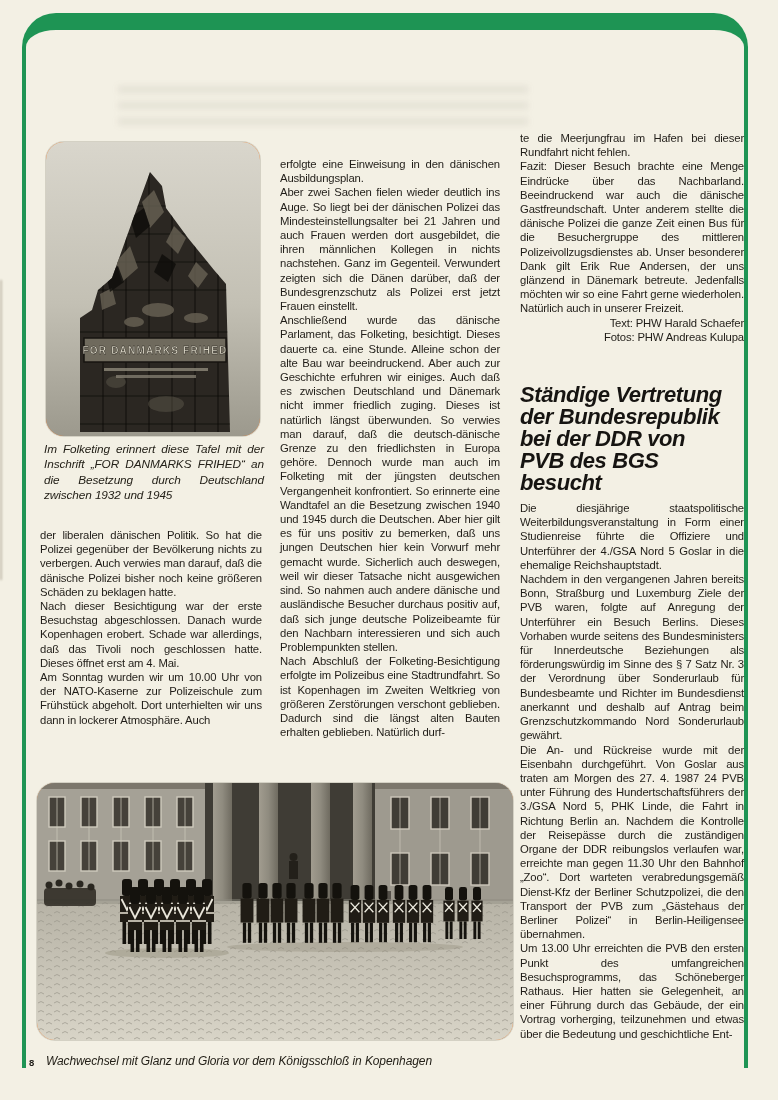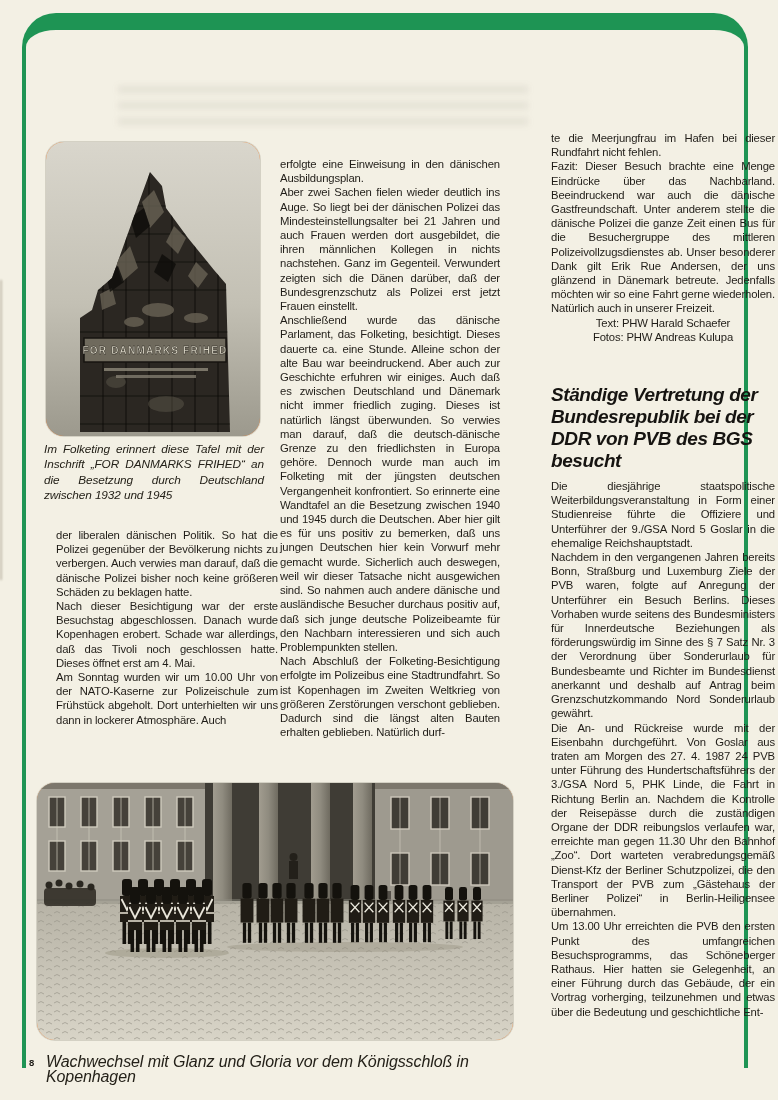--- a/index.html
+++ b/index.html
@@ -12,40 +12,40 @@
     position:absolute; left:22px; top:13px; width:718px; bottom:32px;
     border-top:17px solid #1e9454; border-left:4px solid #1e9454; border-right:4px solid #1e9454;
     border-bottom:none; border-radius:34px 34px 0 0;
     pointer-events:none;
   }
   .col{
     position:absolute; text-align:justify;
     font-size:11.3px; line-height:14.2px; letter-spacing:-0.15px;
   }
   .col p{margin:0;}
-  .col-left   {left:56px;  top:528px; width:222px;}
+  .col-left   {left:40px;  top:528px; width:222px;}
   .col-middle {left:280px; top:131px; width:220px;margin-top:26px;}
-  .col-right  {left:520px; top:131px; width:224px;margin-left:31px;}
-  .byline{text-align:center; font-weight:normal;}
+  .col-right  {left:520px; top:131px; width:224px;}
+  .byline{text-align:right; font-weight:normal;}
   .article2-title{
     margin:40px 0 7px 0; width:214px;
-    font-size:19px; line-height:22px; font-weight:bold; font-style:italic;
+    font-size:22px; line-height:22px; font-weight:bold; font-style:italic;
     letter-spacing:-0.4px; text-align:left; color:#161411;
   }
   .photo{
     position:absolute; border-radius:18px; overflow:hidden;
     background:#f97316; box-shadow:0 0 0 1px rgba(120,115,100,.25);
   }
   .photo-top{left:46px; top:142px; width:214px; height:294px;}
   .photo-bottom{left:37px; top:783px; width:476px; height:257px;}
   .caption{
     position:absolute; font-style:italic; color:#242119;
   }
   .caption-top{left:44px; top:442px; width:220px; font-size:11.8px; line-height:15.4px; text-align:justify; letter-spacing:-0.1px;}
-  .caption-bottom{left:46px; top:1054px; width:470px; font-size:16px; line-height:15px; letter-spacing:-0.1px;}
+  .caption-bottom{left:46px; top:1054px; width:470px; font-size:12px; line-height:15px; letter-spacing:-0.1px;}
   .page-number{
     position:absolute; left:29px; top:1057px; font-size:9.5px; font-weight:bold; color:#1c1a15;
   }
   .bleed{
     position:absolute; left:118px; top:86px; width:410px; height:48px;
     background:repeating-linear-gradient(180deg, rgba(110,105,90,.10) 0 7px, rgba(110,105,90,0) 7px 16px);
     filter:blur(3px); pointer-events:none;
   }
   .scan-edge{
     position:absolute; left:0; top:280px; width:2px; height:300px;
@@ -134,21 +134,21 @@
     <p>Anschließend wurde das dänische Parlament, das Folketing, besichtigt. Dieses dauerte ca. eine Stunde. Alleine schon der alte Bau war beeindruckend. Aber auch zur Geschichte erfuhren wir einiges. Auch daß es zwischen Deutschland und Dänemark nicht immer friedlich zuging. Dieses ist natürlich längst überwunden. So verwies man darauf, daß die deutsch-dänische Grenze zu den friedlichsten in Europa gehöre. Dennoch wurde man auch im Folketing mit der jüngsten deutschen Vergangenheit konfrontiert. So erinnerte eine Wandtafel an die Besetzung zwischen 1940 und 1945 durch die Deutschen. Aber hier gilt es für uns positiv zu bemerken, daß uns jungen Deutschen hier kein Vorwurf mehr gemacht wurde. Sicherlich auch deswegen, weil wir dieser Tatsache nicht ausgewichen sind. So nahmen auch andere dänische und ausländische Besucher durchaus positiv auf, daß sich junge deutsche Polizeibeamte für den Nachbarn interessieren und sich auch Problempunkten stellen.</p>
     <p>Nach Abschluß der Folketing-Besichtigung erfolgte im Polizeibus eine Stadtrundfahrt. So ist Kopenhagen im Zweiten Weltkrieg von größeren Zerstörungen verschont geblieben. Dadurch sind die längst alten Bauten erhalten geblieben. Natürlich durf-</p>
   </div>
 
   <div class="col col-right">
     <p>te die Meerjungfrau im Hafen bei dieser Rundfahrt nicht fehlen.</p>
     <p>Fazit: Dieser Besuch brachte eine Menge Eindrücke über das Nachbarland. Beeindruckend war auch die dänische Gastfreundschaft. Unter anderem stellte die dänische Polizei die ganze Zeit einen Bus für die Besuchergruppe des mittleren Polizeivollzugsdienstes ab. Unser besonderer Dank gilt Erik Rue Andersen, der uns glänzend in Dänemark betreute. Jedenfalls möchten wir so eine Fahrt gerne wiederholen. Natürlich auch in unserer Freizeit.</p>
     <p class="byline">Text: PHW Harald Schaefer</p>
     <p class="byline">Fotos: PHW Andreas Kulupa</p>
     <h2 class="article2-title">Ständige Vertretung der Bundesrepublik bei der DDR von PVB des BGS besucht</h2>
-    <p>Die diesjährige staatspolitische Weiterbildungsveranstaltung in Form einer Studienreise führte die Offiziere und Unterführer der 9./GSA Nord 5 Goslar in die ehemalige Reichshauptstadt.</p>
+    <p>Die diesjährige staatspolitische Weiterbildungsveranstaltung in Form einer Studienreise führte die Offiziere und Unterführer der 4./GSA Nord 5 Goslar in die ehemalige Reichshauptstadt.</p>
     <p>Nachdem in den vergangenen Jahren bereits Bonn, Straßburg und Luxemburg Ziele der PVB waren, folgte auf Anregung der Unterführer ein Besuch Berlins. Dieses Vorhaben wurde seitens des Bundesministers für Innerdeutsche Beziehungen als förderungswürdig im Sinne des § 7 Satz Nr. 3 der Verordnung über Sonderurlaub für Bundesbeamte und Richter im Bundesdienst anerkannt und deshalb auf Antrag beim Grenzschutzkommando Nord Sonderurlaub gewährt.</p>
     <p>Die An- und Rückreise wurde mit der Eisenbahn durchgeführt. Von Goslar aus traten am Morgen des 27. 4. 1987 24 PVB unter Führung des Hundertschaftsführers der 3./GSA Nord 5, PHK Linde, die Fahrt in Richtung Berlin an. Nachdem die Kontrolle der Reisepässe durch die zuständigen Organe der DDR reibungslos verlaufen war, erreichte man gegen 11.30 Uhr den Bahnhof „Zoo“. Dort warteten verabredungsgemäß Dienst-Kfz der Berliner Schutzpolizei, die den Transport der PVB zum „Gästehaus der Berliner Polizei“ in Berlin-Heiligensee übernahmen.</p>
     <p>Um 13.00 Uhr erreichten die PVB den ersten Punkt des umfangreichen Besuchsprogramms, das Schöneberger Rathaus. Hier hatten sie Gelegenheit, an einer Führung durch das Gebäude, der ein Vortrag vorherging, teilzunehmen und etwas über die Bedeutung und geschichtliche Ent-</p>
   </div>
 
   <div class="photo photo-bottom">
     <svg width="476" height="257" viewBox="0 0 476 257">
       <defs>
         <linearGradient id="gcol" x1="0" y1="0" x2="1" y2="0">
           <stop offset="0" stop-color="#a19c8f"></stop>

